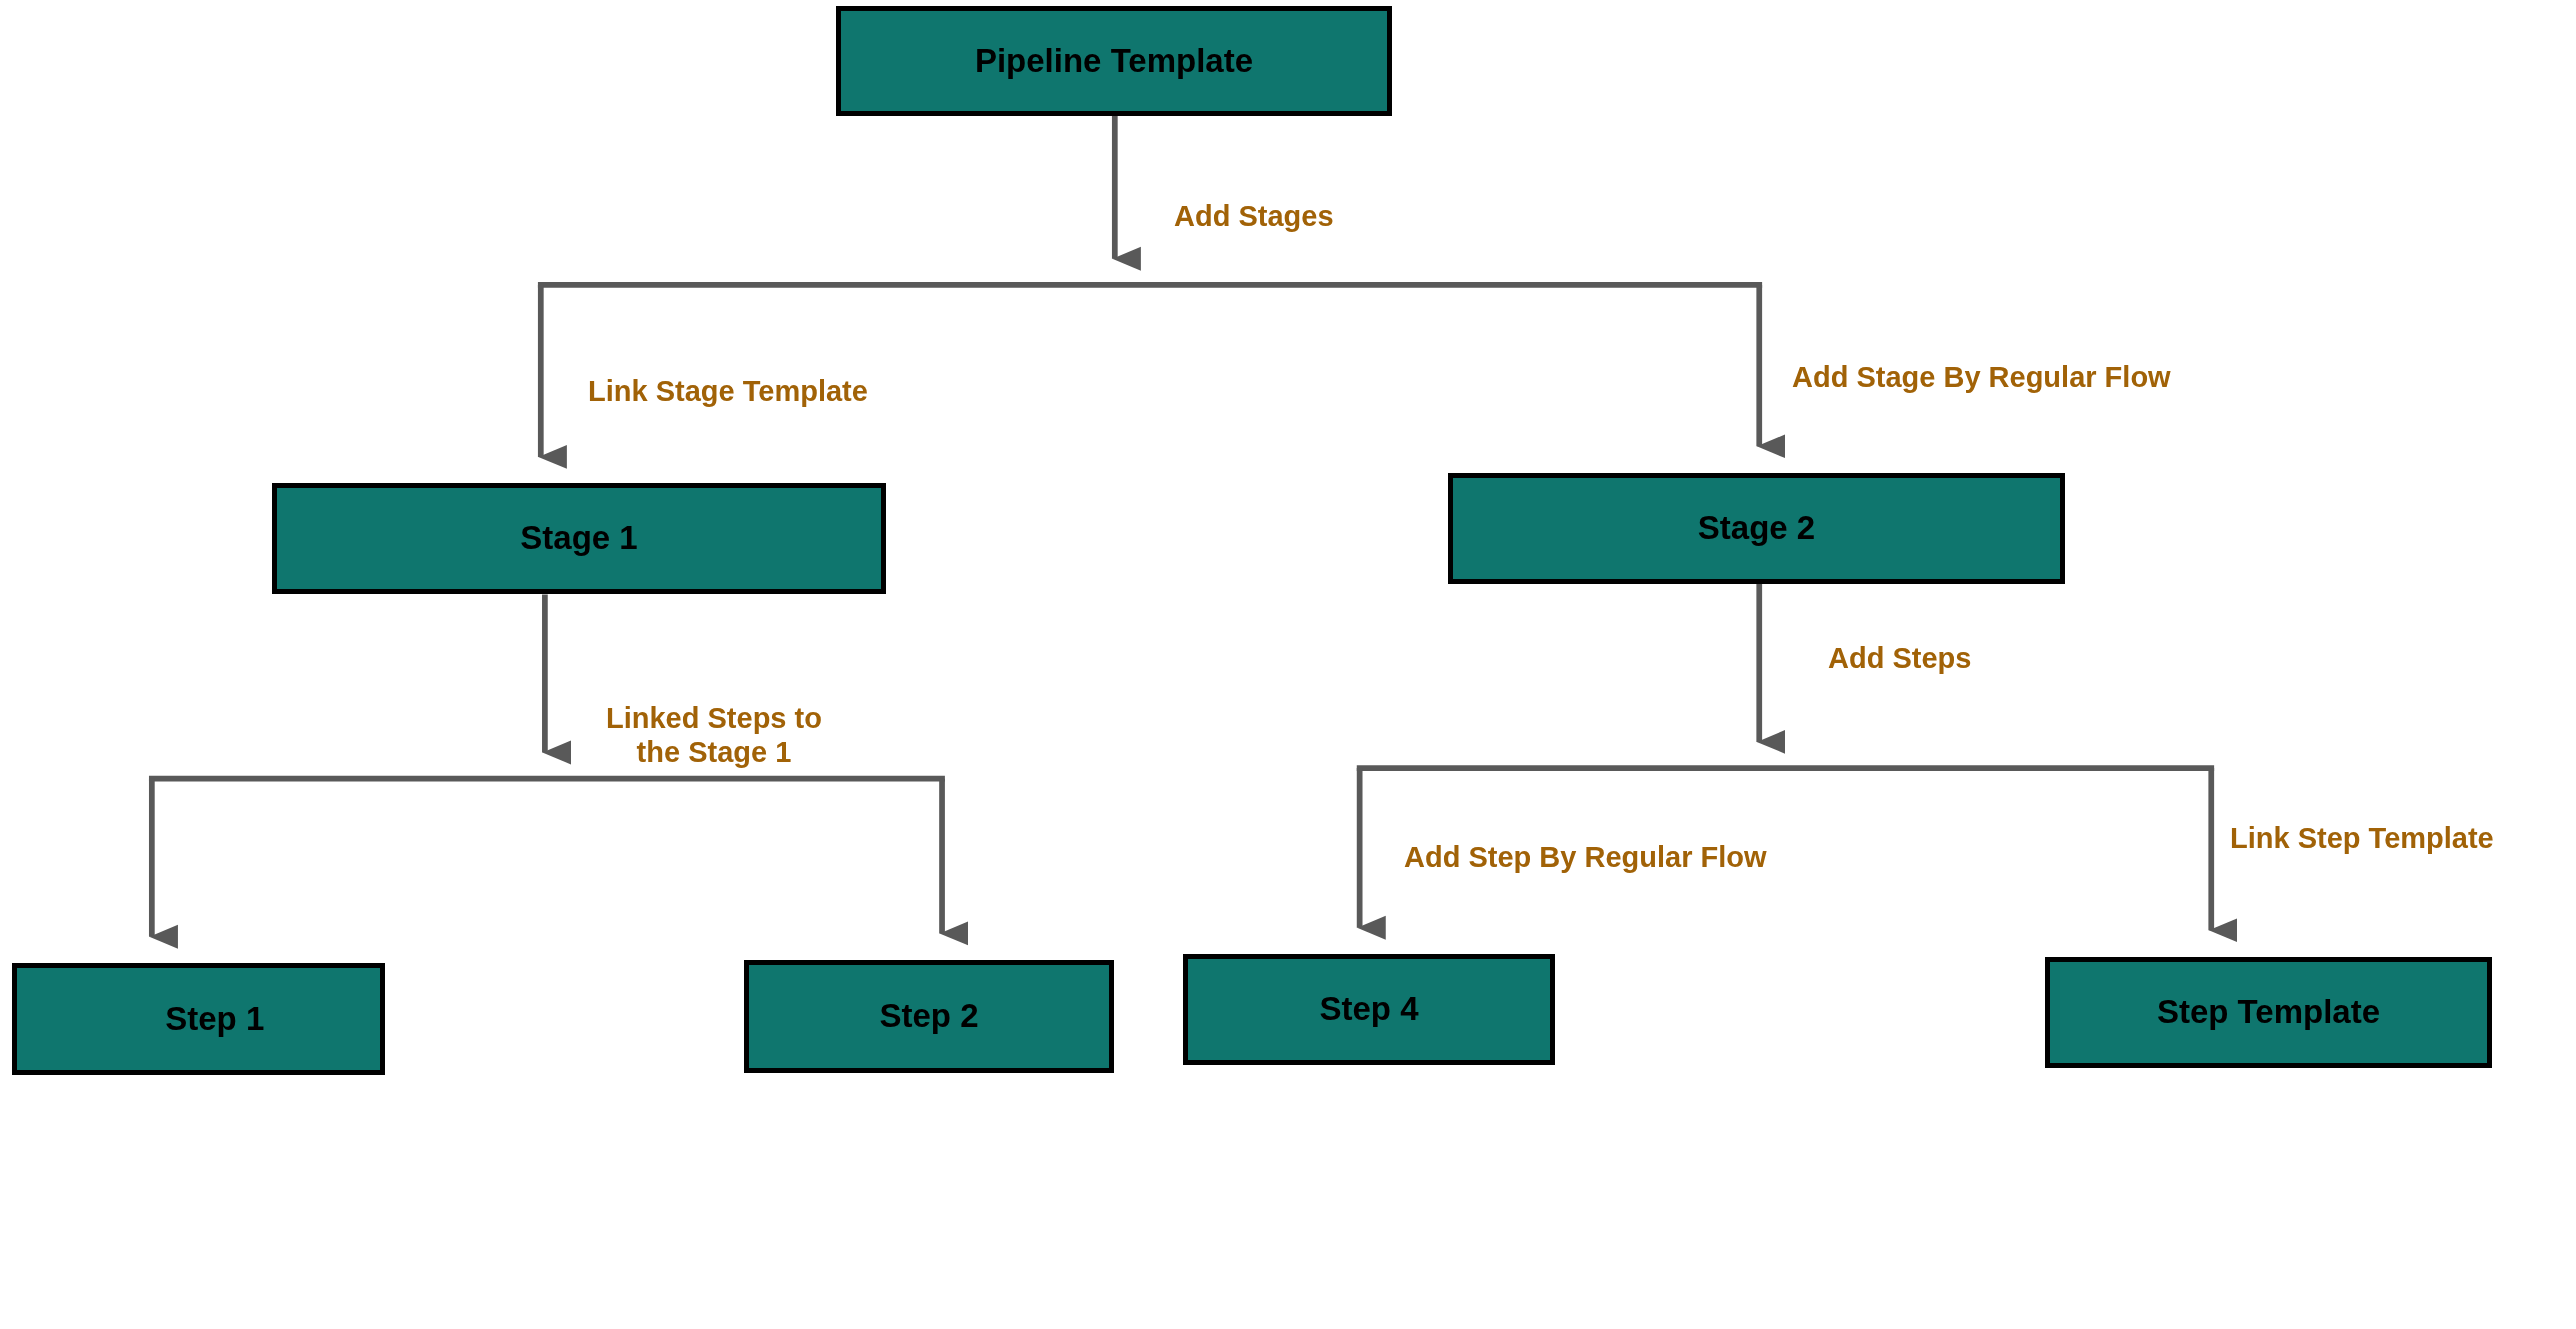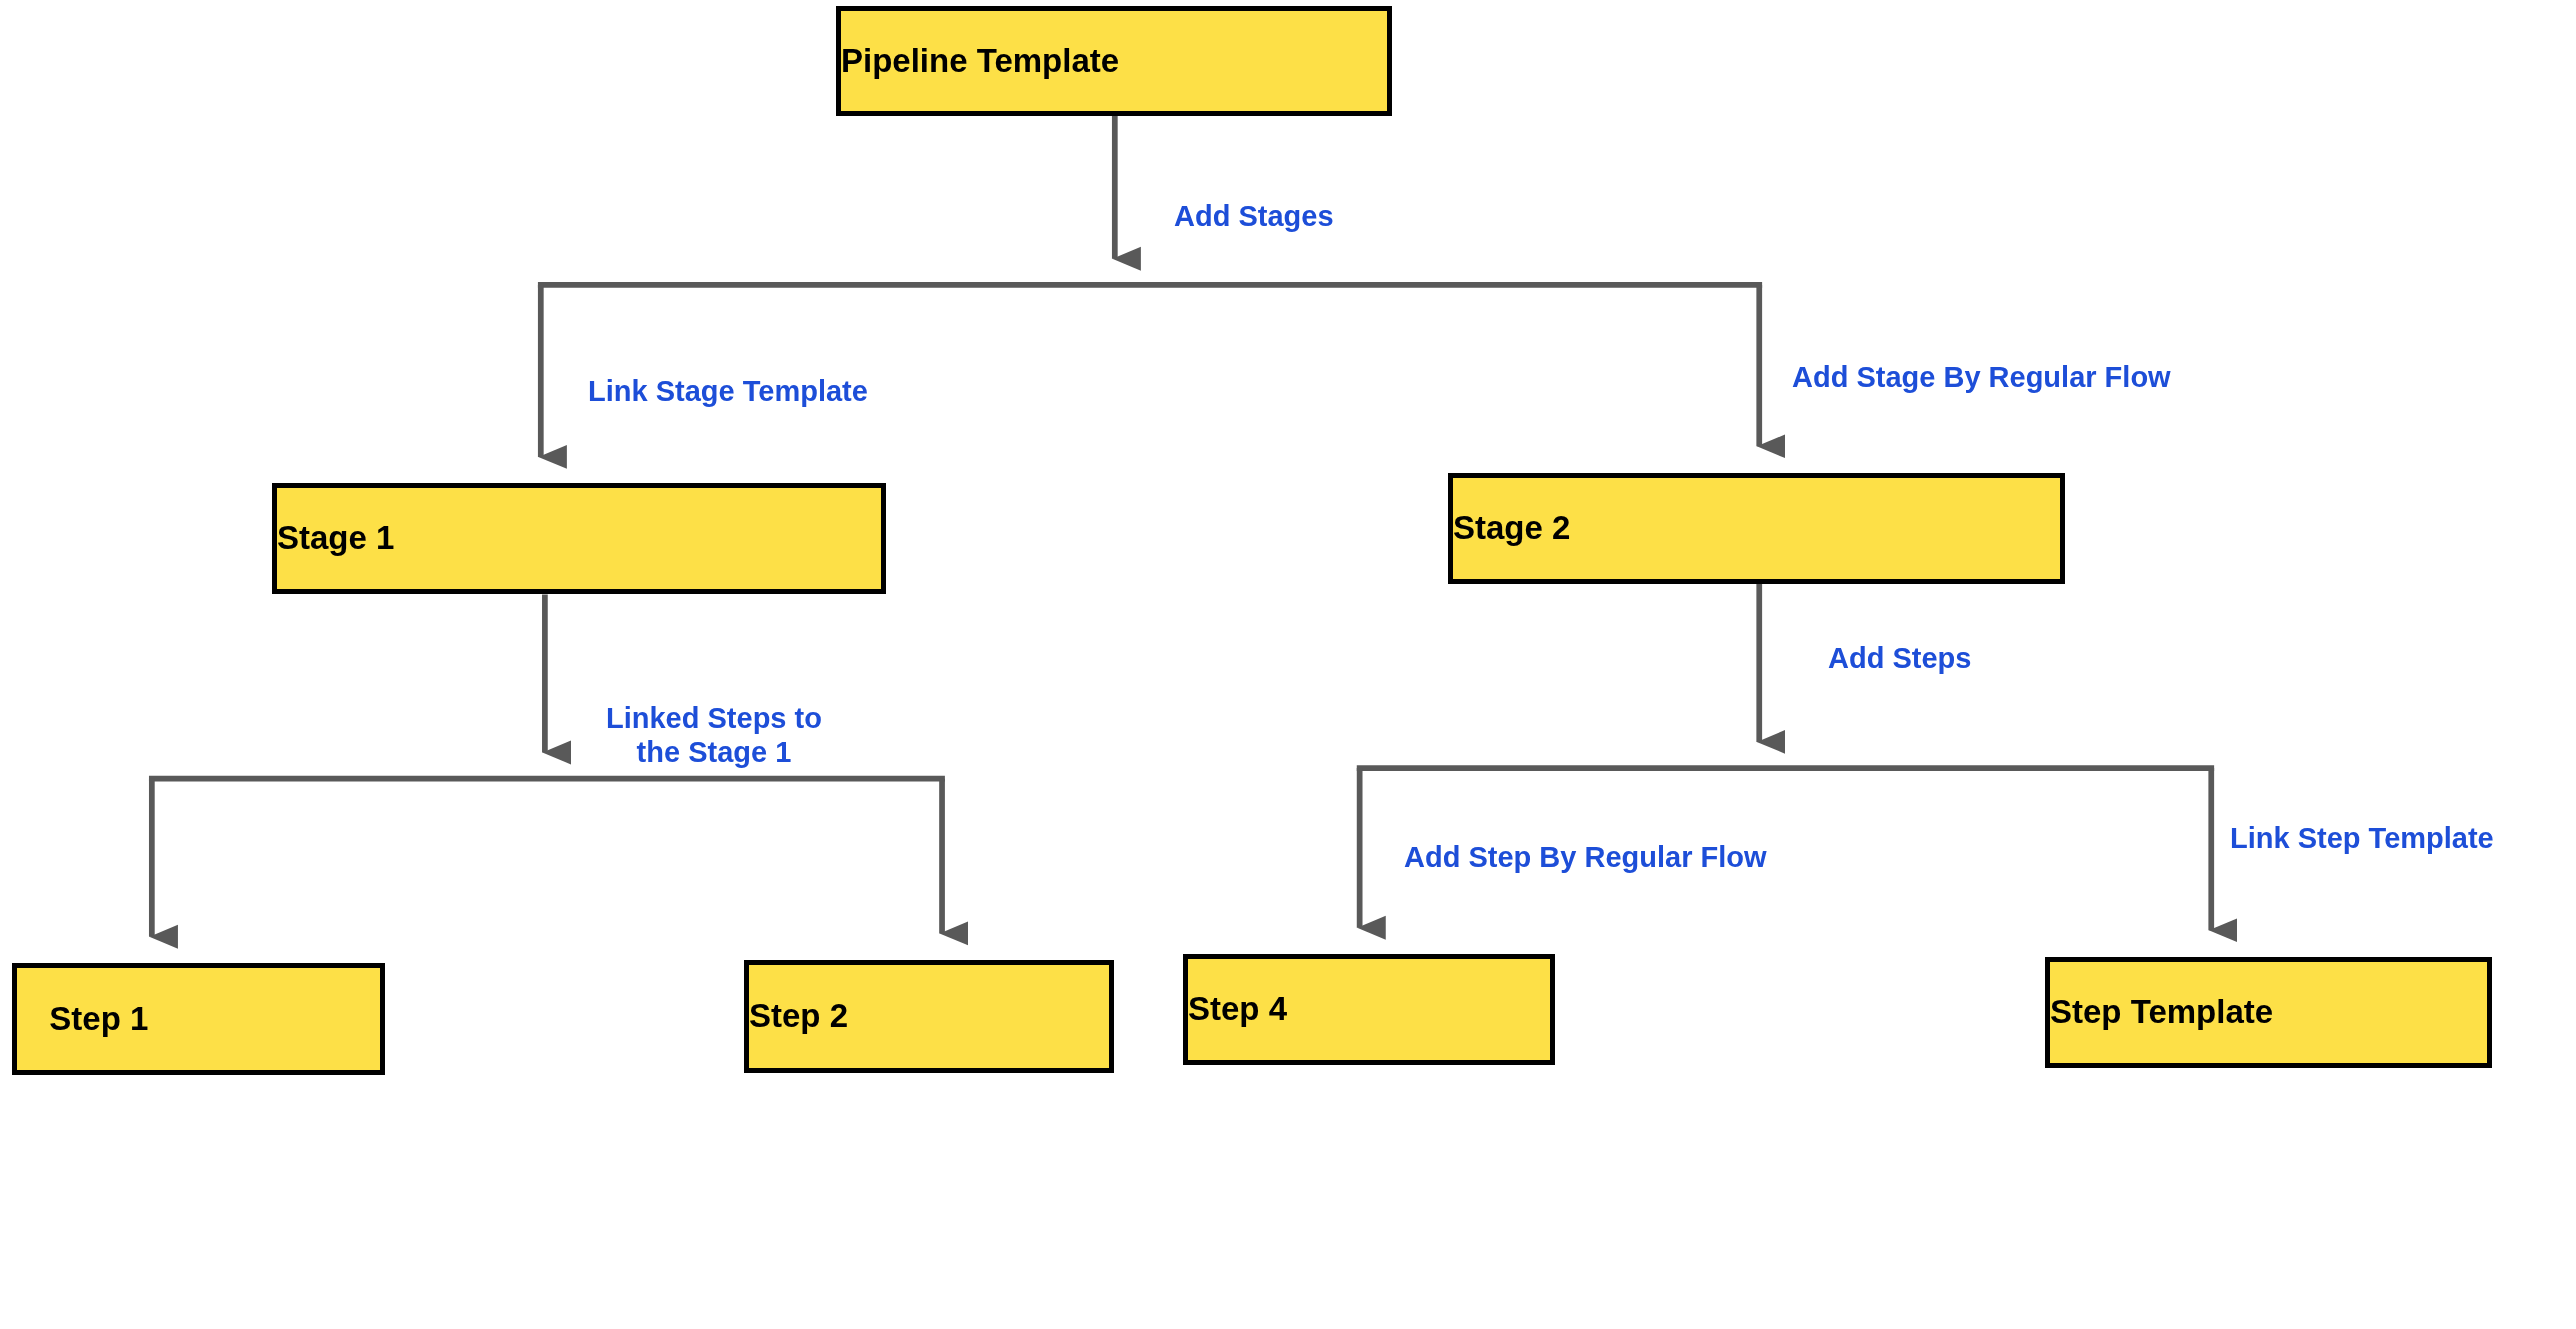--- a/index.html
+++ b/index.html
@@ -1,25 +1,25 @@
 <!DOCTYPE html>
 <html style="font-size:13px"><head>
 <meta charset="utf-8">
 <style>
   html,body{margin:0;padding:0;background:#ffffff;}
   body{width:2576px;height:1329px;position:relative;overflow:hidden;
        font-family:"Liberation Sans","DejaVu Sans",sans-serif;}
   #canvas{position:absolute;inset:0;width:2576px;height:1329px;}
   svg#wires{position:absolute;left:0;top:0;width:2576px;height:1329px;}
-  .node{position:absolute;box-sizing:border-box;background:#fde047;
+  .node{position:absolute;box-sizing:border-box;background:#0f766e;
         border:5.7px solid #000000;display:flex;align-items:center;
-        justify-content:flex-start;}
+        justify-content:center;}
   .node span{font-weight:bold;color:#000000;line-height:1.1;
              text-align:center;white-space:nowrap;}
-  .edge-label{position:absolute;font-weight:bold;color:#1d4ed8;
+  .edge-label{position:absolute;font-weight:bold;color:#a16207;
               line-height:1.18;white-space:pre-line;}
 </style>
 </head>
 <body>
 
 <div id="canvas">
 
   <svg id="wires" viewBox="0 0 3145 1623" xmlns="http://www.w3.org/2000/svg">
     <defs>
       <marker id="ah" viewBox="0 0 12 12" refX="6" refY="10.5" markerWidth="5.2" markerHeight="5.2" orient="auto-start-reverse" markerUnits="strokeWidth">

